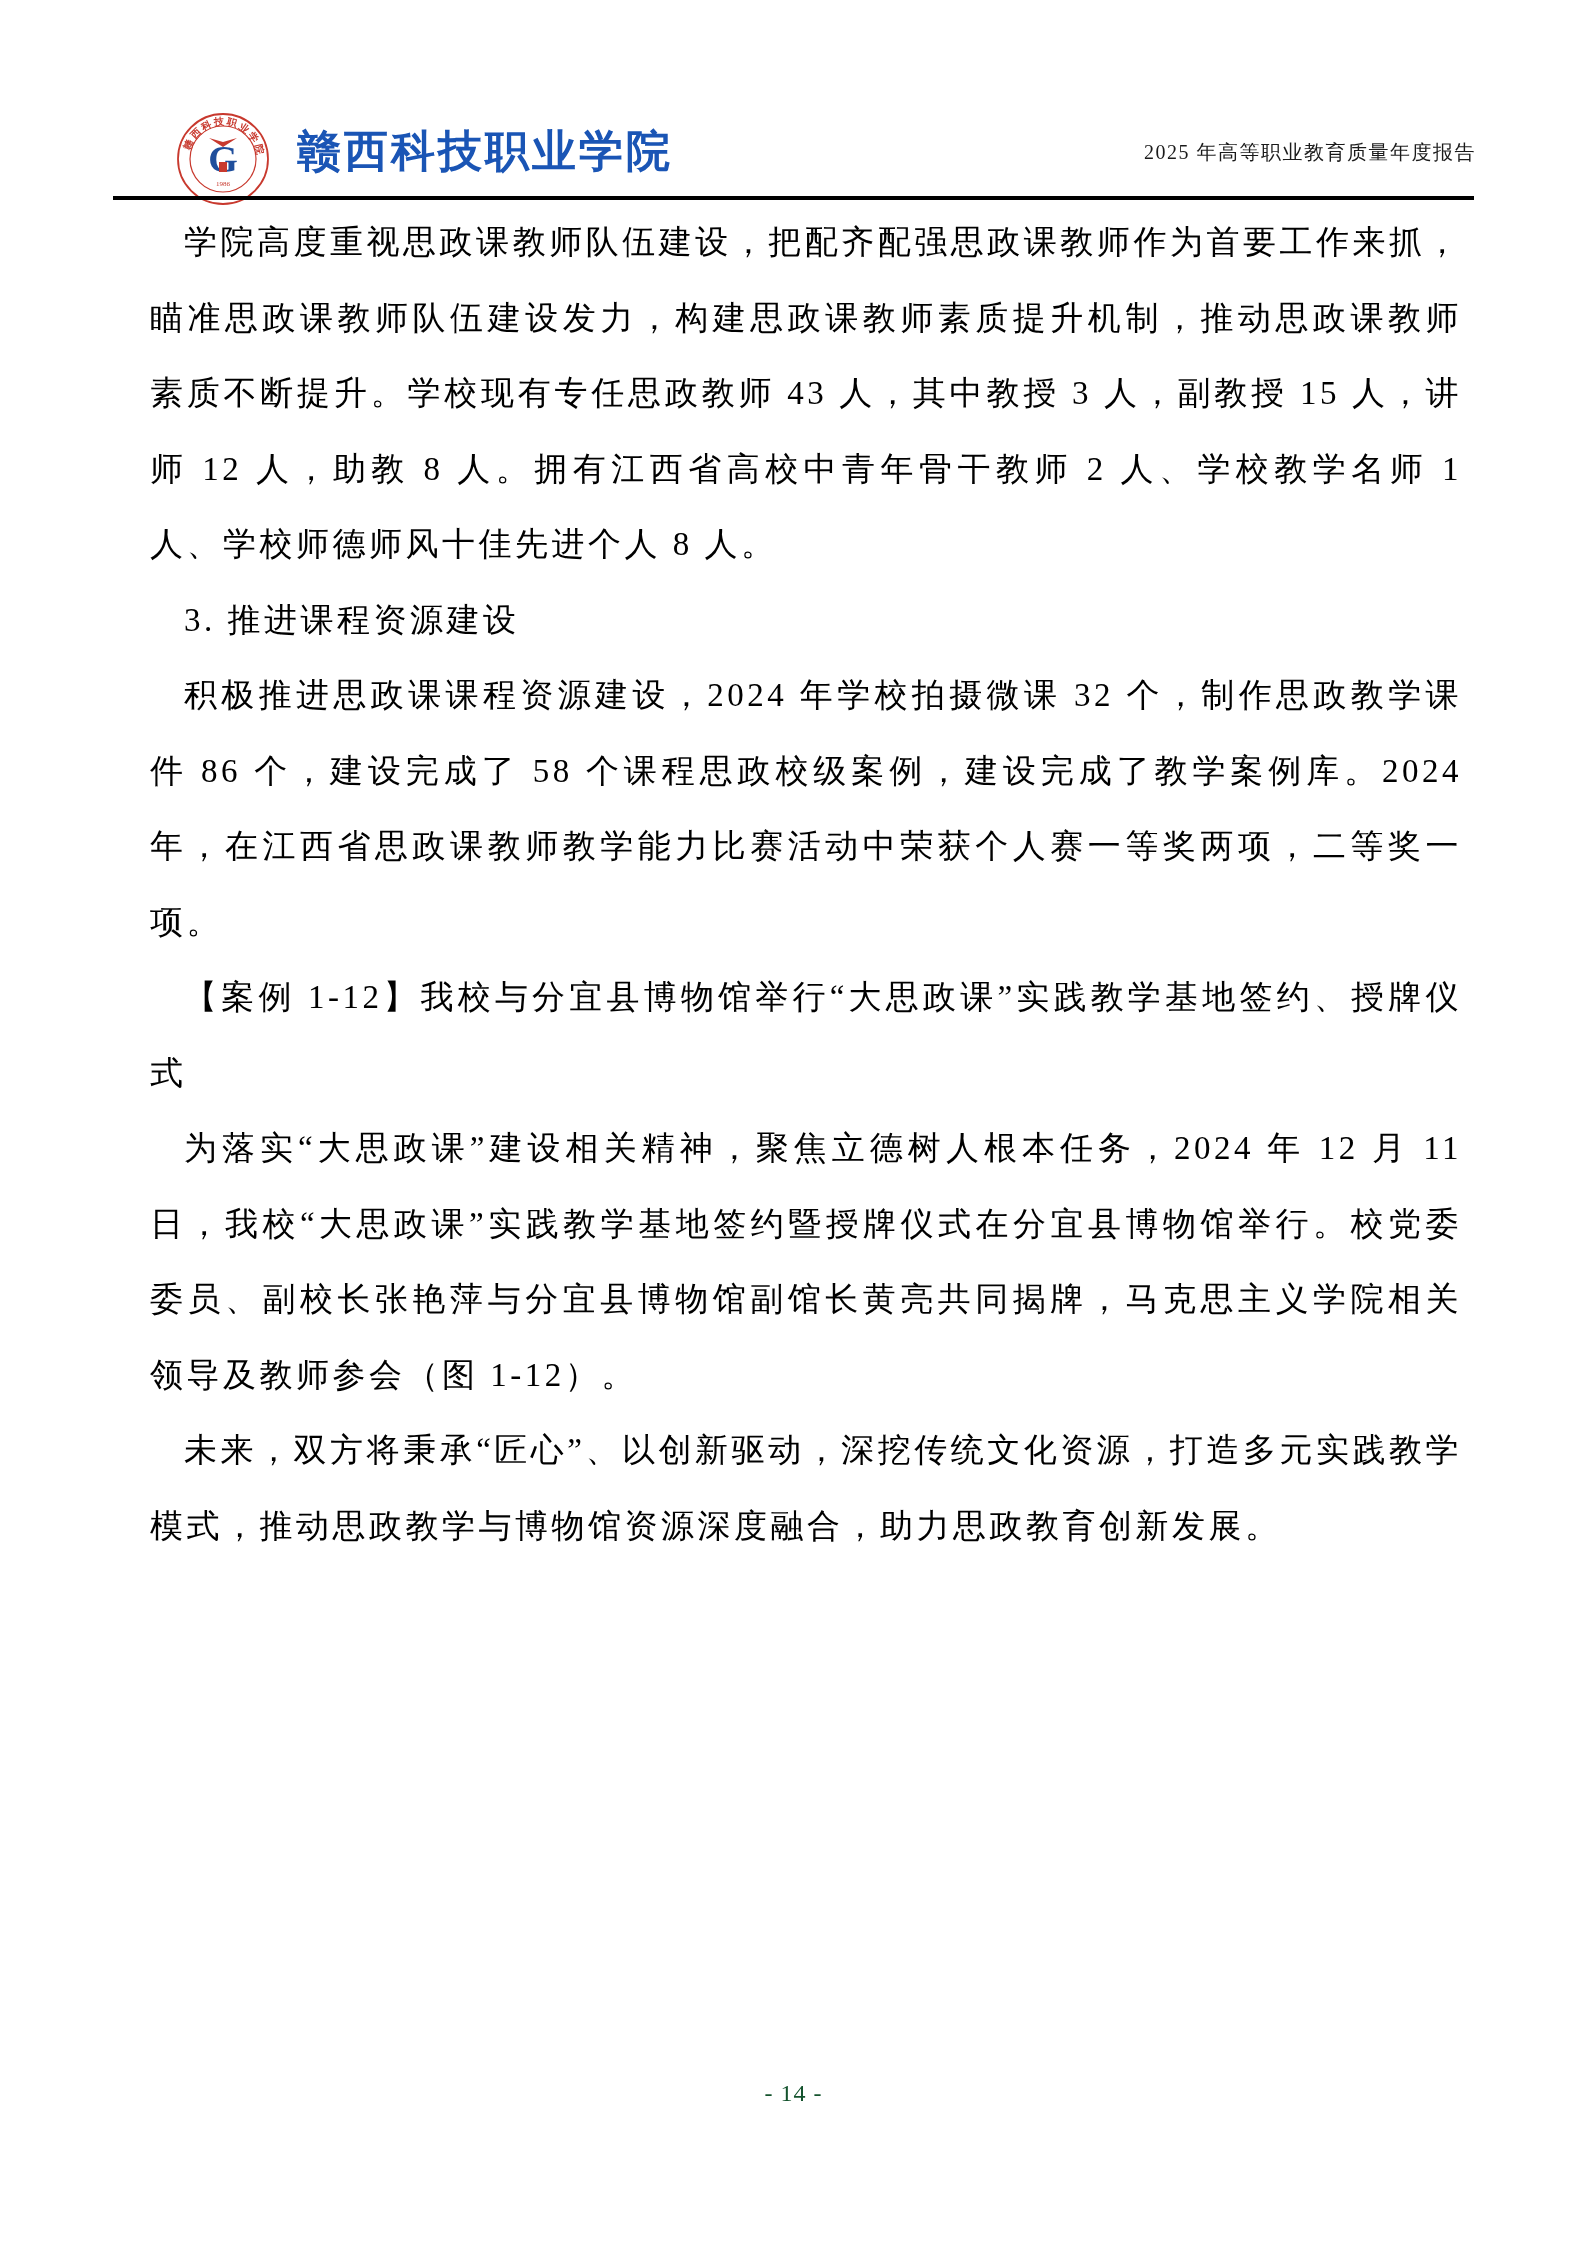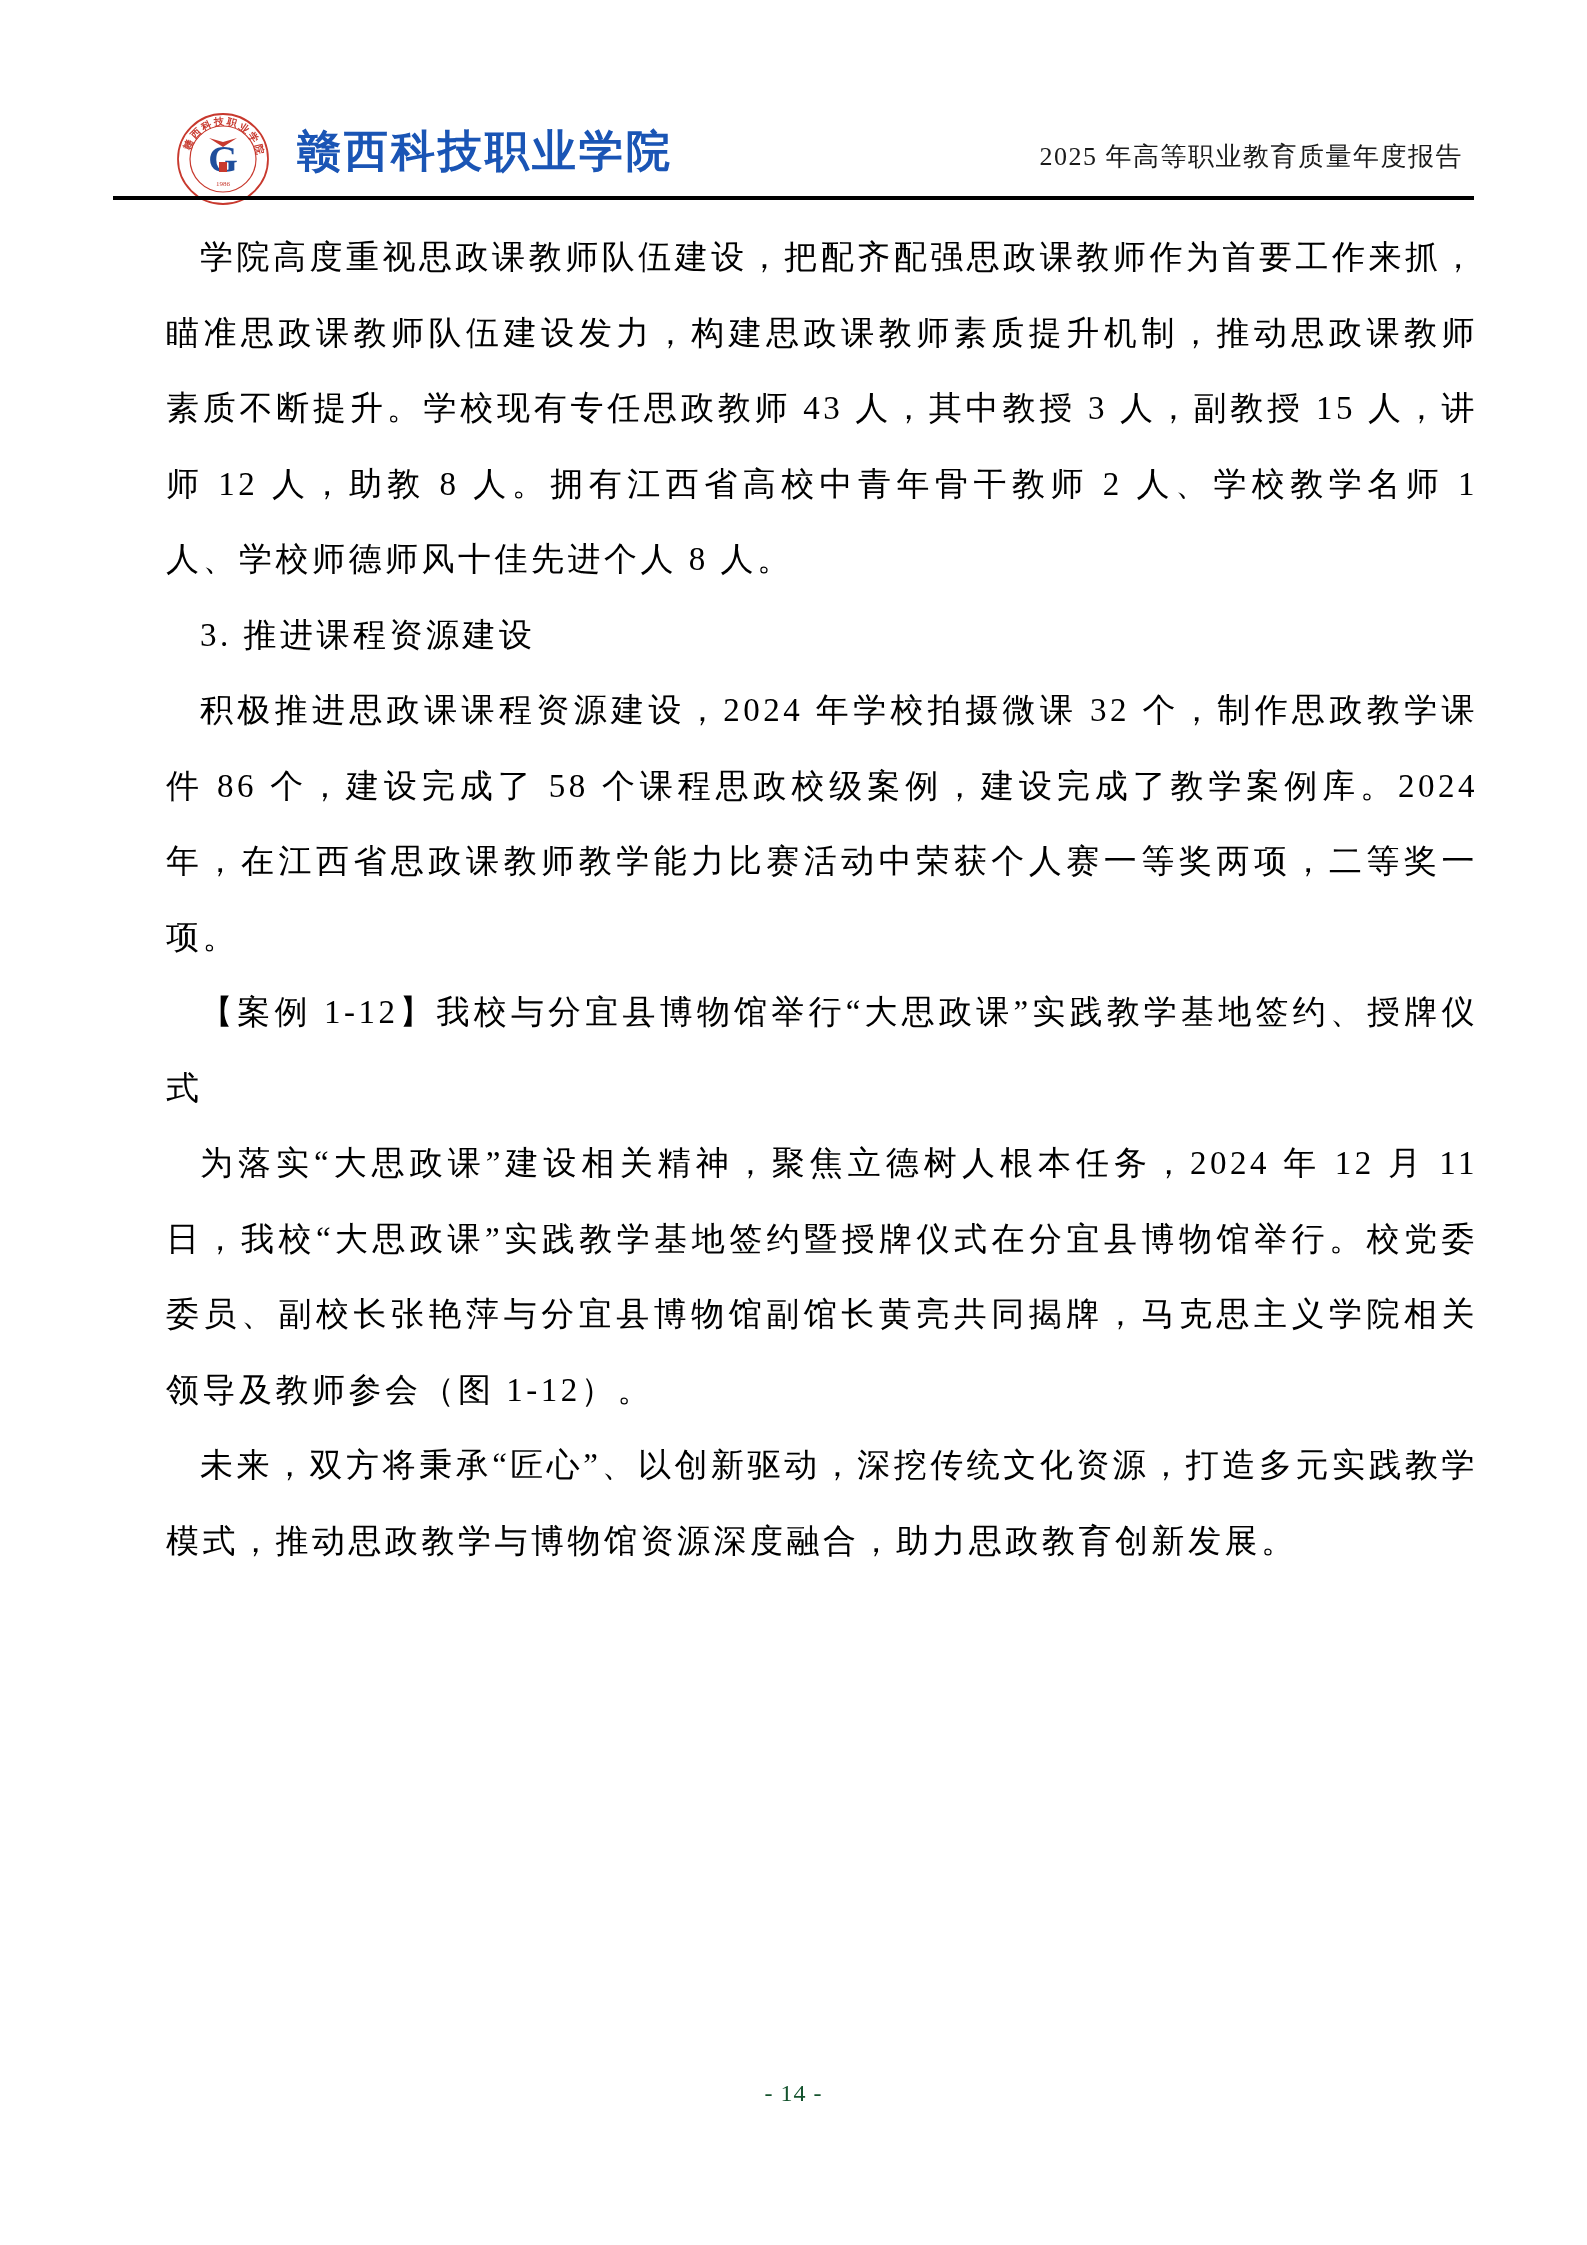--- a/index.html
+++ b/index.html
@@ -25,42 +25,41 @@
     left: 297px;
     top: 122px;
     font-size: 44px;
     font-weight: bold;
     color: #1a55b5;
     letter-spacing: 3px;
     white-space: nowrap;
   }
   .report-title {
     position: absolute;
-    right: 124px;
+    right: 111px;
     top: 139px;
-    font-size: 26px;
+    font-size: 20px;
     letter-spacing: 1.5px;
     color: #1a1a1a;
     white-space: nowrap;
   }
   .header-rule {
     position: absolute;
     left: 113px;
     top: 196px;
     width: 1361px;
     height: 4px;
     background: #000000;
   }
   
   .content {
     position: absolute;
     left: 150px;
-    top: 220px;
+    top: 205px;
     width: 1312px;
-    margin-left: 16px;
   }
   .para {
     margin: 0;
     font-size: 33px;
     line-height: 75.5px;
     letter-spacing: 3.5px;
     text-align: justify;
     text-justify: inter-character;
     text-indent: 34px;
     color: #000000;

